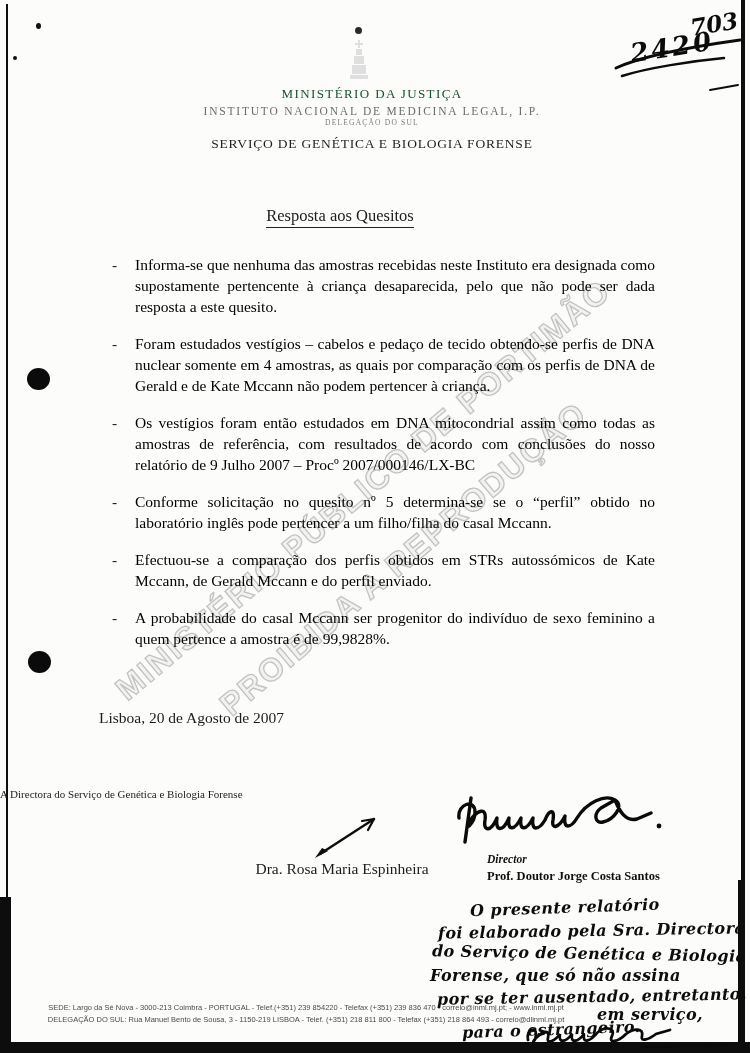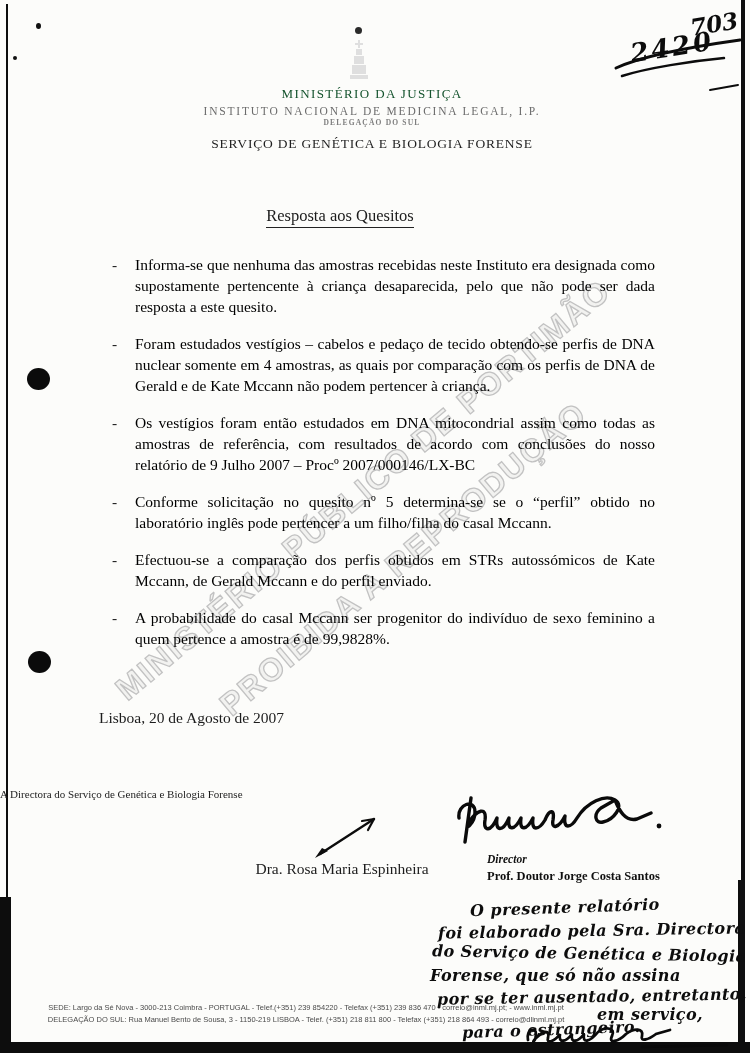--- a/index.html
+++ b/index.html
@@ -26,21 +26,21 @@
     -webkit-text-stroke:1.3px #c2c2c2;
     transform:rotate(-40deg);
   }
   .wm1 { left:48px;  top:476px; width:620px; }
   .wm2 { left:172px; top:546px; width:450px; }
   
   .content { position:absolute; inset:0; z-index:2; }
   .header { position:absolute; left:0; top:86px; width:744px; text-align:center; }
   .h-ministry   { font-size:13px; letter-spacing:1.4px; color:#14532d; }
   .h-institute  { font-size:11.5px; letter-spacing:1.8px; color:#6b6b6b; margin-top:3px; }
-  .h-delegation { font-size:7.5px;  letter-spacing:1.2px; color:#7d7d7d; margin-top:1px;font-weight:bold; }
+  .h-delegation { font-size:7.5px;  letter-spacing:1.2px; color:#7d7d7d; margin-top:1px; }
   .h-service    { font-size:13.5px; letter-spacing:0.8px; color:#1f1f1f; margin-top:9px; }
   .crest-dot { position:absolute; left:355px; top:27px; width:7px; height:7px; background:#2a2a2a; border-radius:50%; }
   .crest { position:absolute; left:349px; top:40px; opacity:.55; }
   
   .anno { position:absolute; left:612px; top:6px; width:135px; height:90px;
           font-family:"DejaVu Serif", serif; font-style:italic; font-weight:700; color:#0c0c0c; }
   .anno-703  { position:absolute; left:78px; top:4px;  font-size:23px; transform:rotate(-9deg); }
   .anno-2420 { position:absolute; left:18px; top:26px; font-size:26px; letter-spacing:3px; transform:rotate(-9deg); }
   .anno svg  { position:absolute; left:0; top:0; }
   

